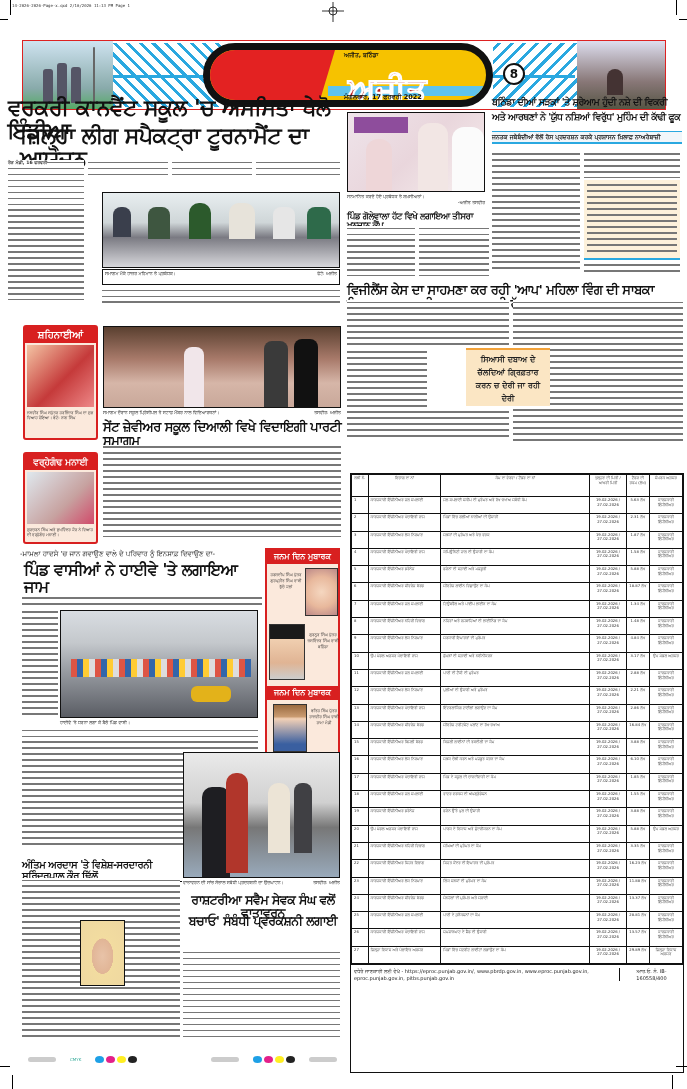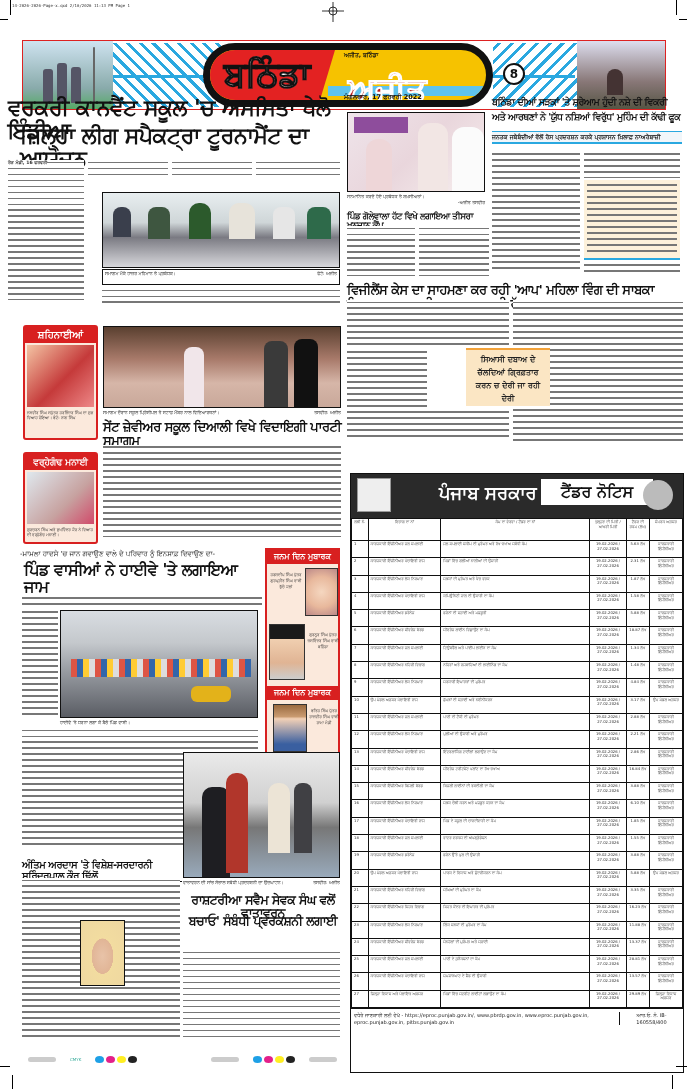--- a/index.html
+++ b/index.html
@@ -68,21 +68,20 @@
     <div class="tower" style="left:34px;height:40px"></div>
     <div class="tower" style="left:48px;height:36px"></div>
     <div class="tower" style="left:70px;width:2px;height:56px;background:#666"></div>
   </div>
   <div class="blue-l"></div>
   <div class="blue-r"></div>
   <div class="line"></div>
   <div class="pill">
     <div class="red"></div>
     <div class="blueband"></div>
-    <div class="t1">ਬਠਿੰਡਾ</div>
     <div class="sub1">ਅਜੀਤ, ਬਠਿੰਡਾ</div>
     <div class="t2">ਅਜੀਤ</div>
     <div class="date">ਮੰਗਲਵਾਰ, 17 ਫਰਵਰੀ 2022</div>
   </div>
   <div class="pnum">8</div>
   <div class="img-r">
     <div style="position:absolute;left:30px;top:28px;width:16px;height:26px;background:#433;border-radius:8px 8px 0 0"></div>
   </div>
 </div>
 
@@ -194,26 +193,20 @@
 <div class="abs" style="left:419px;top:226px;width:70px;height:50px;background:repeating-linear-gradient(#fff 0 1.5px,#777 1.5px 3px,#fff 3px 6px)"></div>
 
 <div class="abs h-big" style="left:347px;top:283px;width:338px;font-size:13px">ਵਿਜੀਲੈਂਸ ਕੇਸ ਦਾ ਸਾਹਮਣਾ ਕਰ ਰਹੀ 'ਆਪ' ਮਹਿਲਾ ਵਿੰਗ ਦੀ ਸਾਬਕਾ ਜ਼ਿਲ੍ਹਾ ਪ੍ਰਧਾਨ ਦੀ ਜ਼ਮਾਨਤ ਅਰਜ਼ੀ ਰੱਦ</div>
 <div class="abs" style="left:347px;top:300px;width:162px;height:48px;background:repeating-linear-gradient(#fff 0 1.5px,#777 1.5px 3px,#fff 3px 6px)"></div>
 <div class="abs" style="left:347px;top:350px;width:80px;height:60px;background:repeating-linear-gradient(#fff 0 1.5px,#777 1.5px 3px,#fff 3px 6px)"></div>
 <div class="abs" style="left:347px;top:410px;width:162px;height:28px;background:repeating-linear-gradient(#fff 0 1.5px,#777 1.5px 3px,#fff 3px 6px)"></div>
 <div class="abs" style="left:513px;top:300px;width:170px;height:142px;background:repeating-linear-gradient(#fff 0 1.5px,#777 1.5px 3px,#fff 3px 6px)"></div>
 <div class="abs" style="left:466px;top:348px;width:84px;height:58px;background:#fbe6c4;border-top:2px solid #f2a23a;text-align:center;font-weight:bold;font-size:8px;line-height:13px;color:#222;padding:3px">ਸਿਆਸੀ ਦਬਾਅ ਦੇ ਚੱਲਦਿਆਂ ਗ੍ਰਿਫ਼ਤਾਰ ਕਰਨ ਚ ਦੇਰੀ ਜਾ ਰਹੀ ਦੇਰੀ</div>
 
 <div class="abs tender">
-  <div class="top">
-    <div class="emb"></div>
-    <div class="tname">ਪੰਜਾਬ ਸਰਕਾਰ</div>
-    <div class="tnot">ਟੈਂਡਰ ਨੋਟਿਸ</div>
-    <div class="logo2"></div>
-  </div>
   <table class="tt">
     <thead>
       <tr id="tender-head">
           <th style="width: 5%;">ਲੜੀ ਨੰ.</th>
           <th style="width: 22%;">ਵਿਭਾਗ ਦਾ ਨਾਂ</th>
           <th style="width: 45%;">ਕੰਮ ਦਾ ਵੇਰਵਾ / ਟੈਂਡਰ ਦਾ ਨਾਂ</th>
           <th style="width: 11%;">ਖੁੱਲ੍ਹਣ ਦੀ ਮਿਤੀ / ਆਖ਼ਰੀ ਮਿਤੀ</th>
           <th style="width: 7%;">ਟੈਂਡਰ ਦੀ ਰਕਮ (ਲੱਖ)</th>
           <th style="width: 10%;">ਸੰਪਰਕ ਅਫ਼ਸਰ</th>
         </tr>

